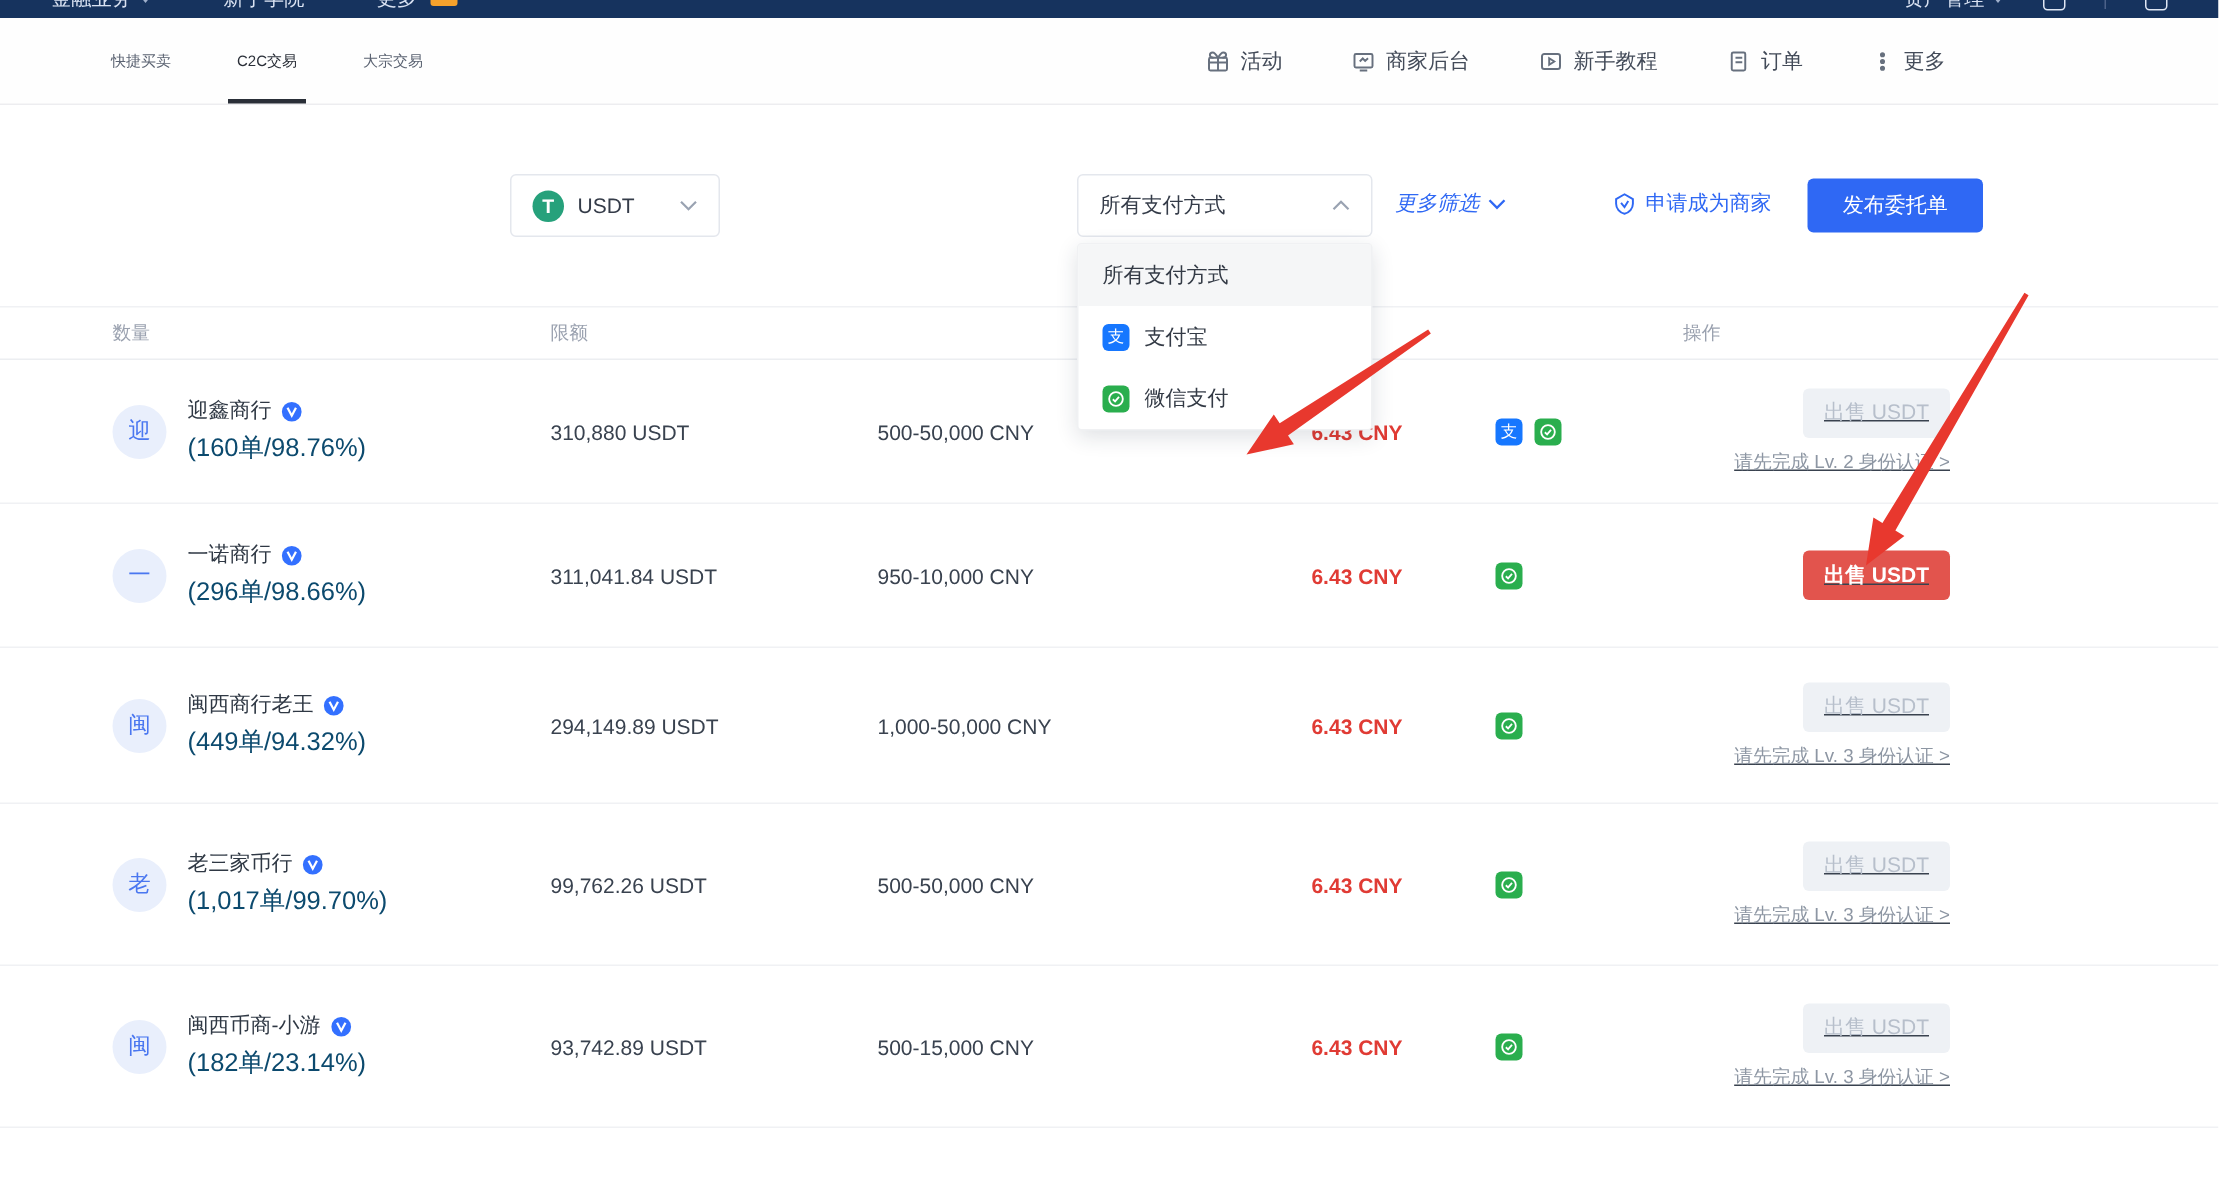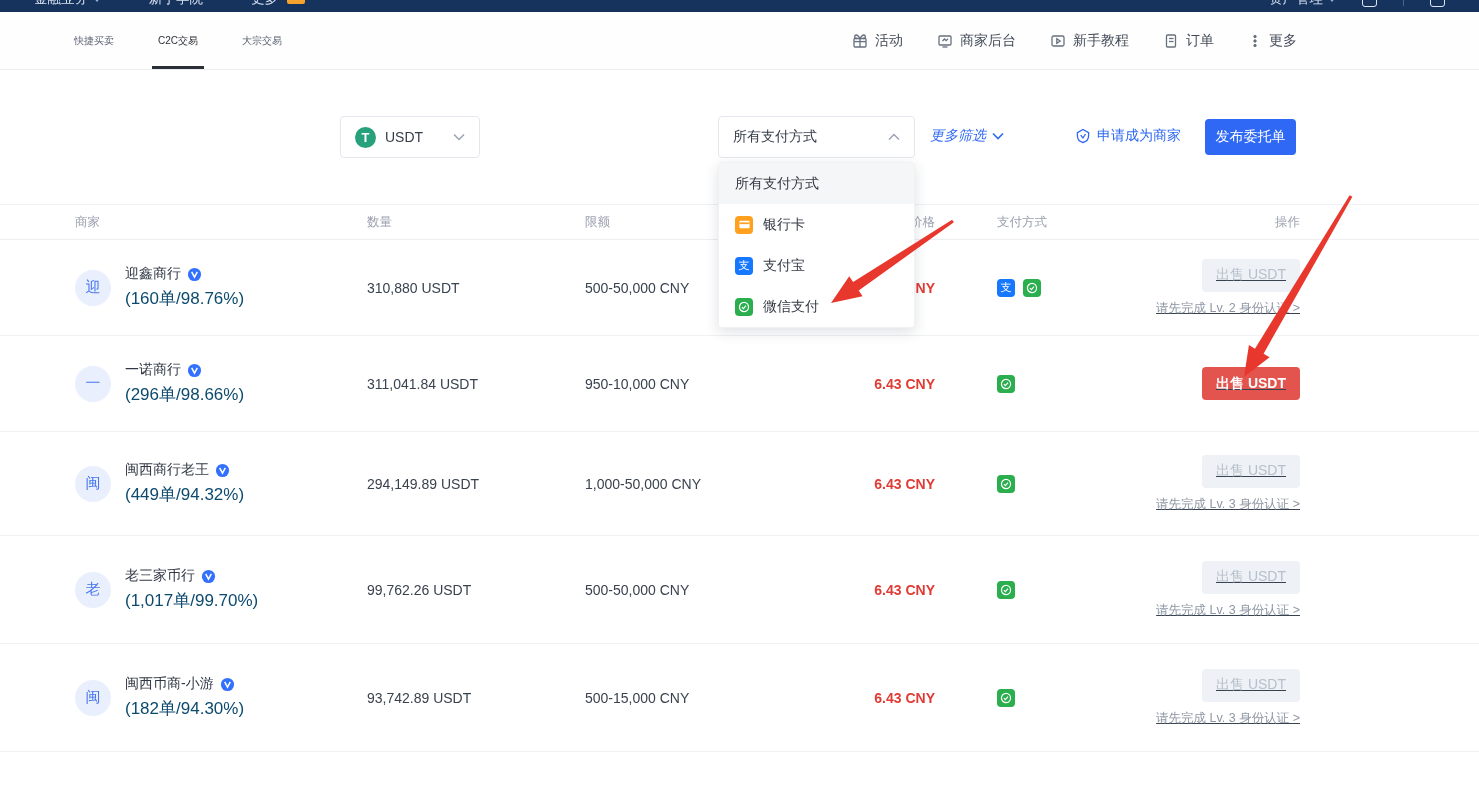--- a/index.html
+++ b/index.html
@@ -20,21 +20,21 @@
 
   
   .subnav { height:58px; background:#fefefe; border-bottom:1px solid #ededf0;
     display:flex; align-items:stretch; padding:0 182px 0 72px; }
   .tabs { display:flex; gap:40px; }
   .tab { position:relative; display:flex; align-items:center; font-size:10px;
     color:#5b6372; cursor:pointer; padding:0 2px; }
   .tab.active { color:#2a2f38; }
   .tab.active::after { content:""; position:absolute; left:-4px; right:-4px; bottom:0;
     height:3px; background:#2a2f38; }
-  .nav-links { margin-left:auto; display:flex; align-items:center; gap:34px; }
+  .nav-links { margin-left:auto; display:flex; align-items:center; gap:46px; }
   .nav-link { display:flex; align-items:center; gap:7px; font-size:14px; color:#434b59; cursor:pointer; }
   .nav-link svg { stroke:#67707e; }
 
   
   .filters { position:relative; height:42px; margin-top:46px; }
   .seg { position:absolute; left:75px; top:0; height:42px; display:flex;
     border:1px solid #e4e7ed; border-radius:4px; overflow:hidden; background:#fff; }
   .seg-btn { display:flex; align-items:center; justify-content:center;
     font-size:14px; color:#4a5160; cursor:pointer; background:#fff; border:none; }
   .seg-btn.b0 { width:82px; }
@@ -51,21 +51,21 @@
   .amt-input { border:none; outline:none; flex:1; min-width:0; font-size:14px; color:#353c49;
     font-family:inherit; }
   .amt-input::placeholder { color:#c3c9d4; }
   .amt-cur { font-size:14px; color:#39404d; display:flex; align-items:center; gap:5px; cursor:pointer; }
   .pay-select { left:718px; width:197px; padding:0 14px; justify-content:space-between; cursor:pointer; }
   .pay-select span { font-size:14px; color:#353c49; }
   .link-blue { position:absolute; top:11px; display:flex; align-items:center; gap:6px;
     color:#2f68f4; font-size:14px; cursor:pointer; }
   .more-filter { left:930px;font-style:italic; }
   .apply-merchant { left:1075px; }
-  .post-btn { position:absolute; left:1205px; top:3px; width:91px; height:36px;
+  .post-btn { position:absolute; left:1205px; top:3px; width:117px; height:36px;
     background:#2f68f4; color:#fff; font-size:14px; border:none; border-radius:4px;
     cursor:pointer; font-family:inherit; }
 
   
   .pay-dropdown { position:absolute; left:718px; top:162px; width:197px; z-index:40;
     background:#fff; border:1px solid #f0f1f3; border-radius:3px;
     box-shadow:0 4px 14px rgba(31,45,61,.14); padding:0; }
   .opt { height:41px; display:flex; align-items:center; gap:10px; padding:0 16px;
     font-size:14px; color:#333a45; cursor:pointer; }
   .opt.selected { background:#f5f6f7; }
@@ -221,45 +221,35 @@
   </span>
 
   <button class="post-btn">发布委托单</button>
 </div>
 
 <div class="pay-dropdown">
   <div class="opt selected">
     <span>所有支付方式</span>
   </div>
   <div class="opt">
-    <span class="pic bank">
-      <svg width="13" height="13" viewBox="0 0 14 14">
-          <rect x="1.5" y="3" width="11" height="8" rx="1.3" fill="#fff"></rect>
-          <rect x="1.5" y="4.8" width="11" height="1.8" fill="#ffa01f"></rect>
-        </svg>
-    </span>
-    <span>银行卡</span>
-  </div>
-  <div class="opt">
     <span class="pic alipay">支</span>
     <span>支付宝</span>
   </div>
   <div class="opt">
     <span class="pic wechat">
       <svg width="14" height="14" viewBox="0 0 16 16" fill="none" stroke="#fff" stroke-width="1.4">
           <circle cx="8" cy="8" r="5.2"></circle>
           <path d="M5.6 8.2l1.7 1.6 3-3.4"></path>
         </svg>
     </span>
     <span>微信支付</span>
   </div>
 </div>
 
 <div class="grid thead">
-  <span class="th">商家</span>
   <span class="th">数量</span>
   <span class="th">限额</span>
   <span class="th right">价格</span>
   <span class="th payhead">支付方式</span>
   <span class="th right">操作</span>
 </div>
 
 <div class="grid trow h96">
   <div class="cell merchant">
     <div class="avatar">迎</div>
@@ -399,21 +389,21 @@
     <div>
       <div class="mname">
         <span>闽西币商-小游</span>
         <span class="vbadge">
             <svg width="15" height="15" viewBox="0 0 16 16">
               <circle cx="8" cy="8" r="7" fill="#3370ff"></circle>
               <path d="M5 5.2l3 5.6 3-5.6" fill="none" stroke="#fff" stroke-width="1.6"></path>
             </svg>
           </span>
       </div>
-      <div class="mstats">(182单/94.30%)</div>
+      <div class="mstats">(182单/23.14%)</div>
     </div>
   </div>
   <div class="cell">93,742.89 USDT</div>
   <div class="cell">500-15,000 CNY</div>
   <div class="cell right price">6.43 CNY</div>
   <div class="cell pay">
     <span class="pic wechat">
         <svg width="14" height="14" viewBox="0 0 16 16" fill="none" stroke="#fff" stroke-width="1.4">
           <circle cx="8" cy="8" r="5.2"></circle>
           <path d="M5.6 8.2l1.7 1.6 3-3.4"></path>

